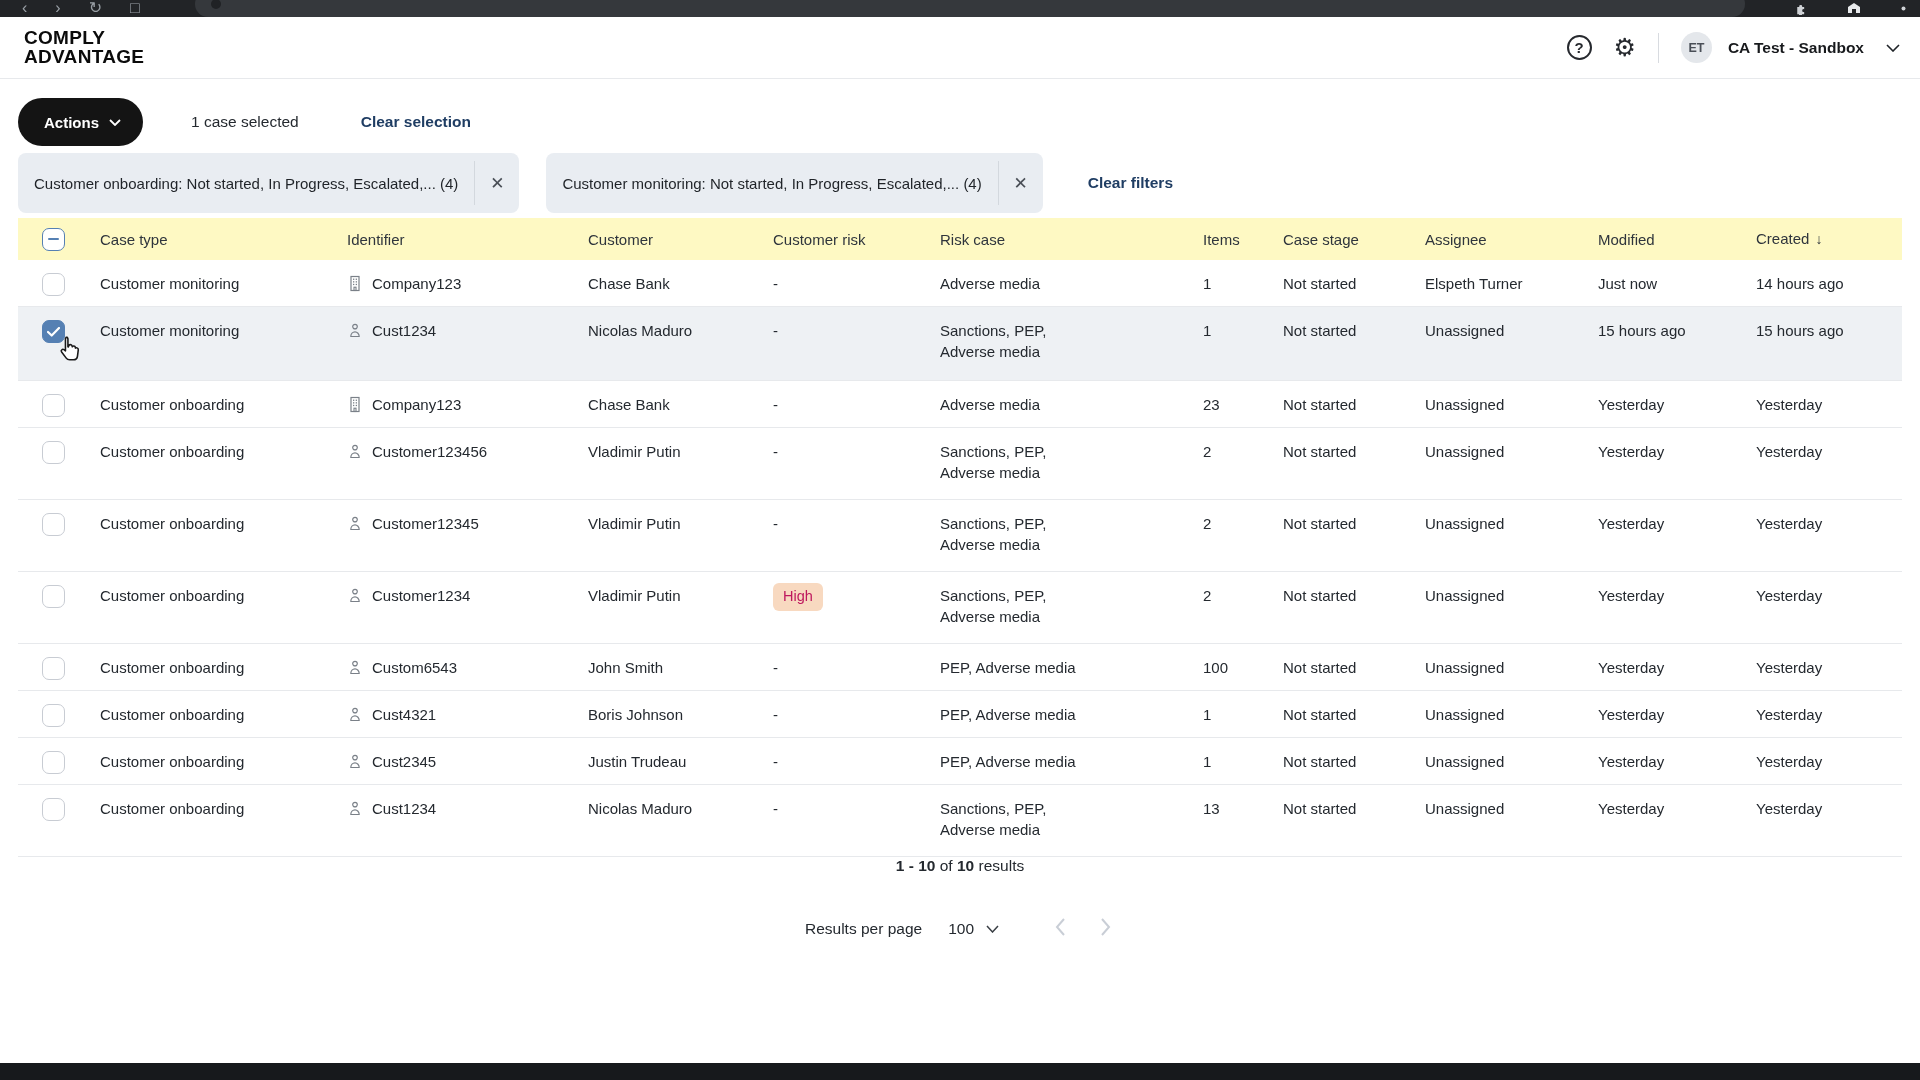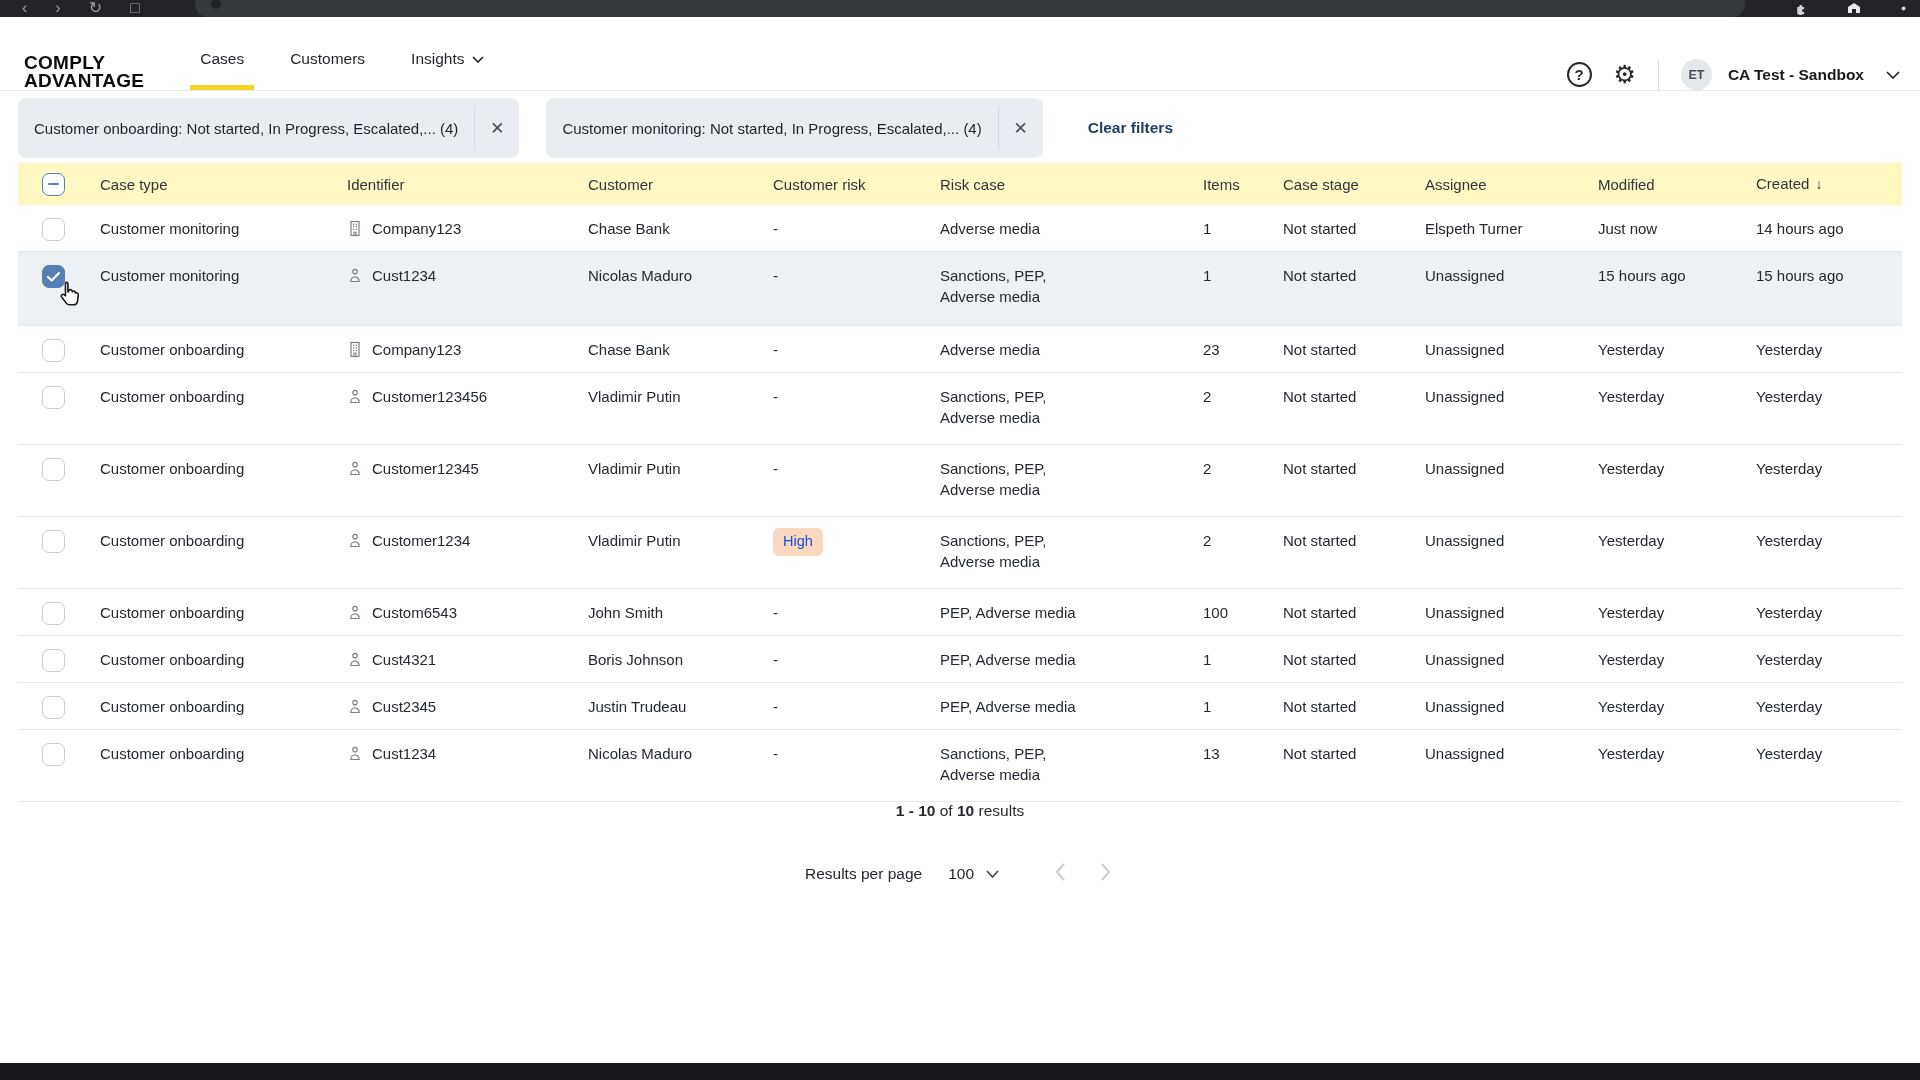--- a/index.html
+++ b/index.html
@@ -9,21 +9,21 @@
 
   
   .chrome-bar { height:17px; background:#222427; position:relative; overflow:hidden; }
   .chrome-icons-left { position:absolute; left:22px; top:-6px; display:flex; gap:28px; align-items:center; height:28px; color:#9aa0a6; font-size:16px; }
   .chrome-icons-left span { line-height:28px; }
   .addr-pill { position:absolute; left:195px; top:-9px; width:1550px; height:26px; border-radius:13px; background:#35383c; }
   .addr-dot { position:absolute; left:16px; top:8px; width:10px; height:10px; border-radius:50%; background:#202225; }
   .chrome-icons-right { position:absolute; right:14px; top:-4px; display:flex; gap:40px; align-items:center; height:24px; }
 
   
-  .app-header { height:62px; background:#fff; border-bottom:1px solid #e7e9ec; display:flex; align-items:flex-end; position:relative;margin-top:12px; }
+  .app-header { height:62px; background:#fff; border-bottom:1px solid #e7e9ec; display:flex; align-items:center; position:relative; }
   .logo { margin-left:24px; font-weight:800; font-size:19px; line-height:0.95; letter-spacing:0.3px; color:#0b0b0b; }
   .nav { display:flex; gap:46px; margin-left:56px; height:62px; align-items:center; }
   .nav-item { font-size:15.5px; color:#1f2328; position:relative; height:62px; display:flex; align-items:center; gap:7px; cursor:pointer; }
   .nav-item.active::after { content:""; position:absolute; left:-10px; right:-10px; bottom:0; height:5px; background:#f5d428; }
   .hdr-right { position:absolute; right:20px; display:flex; align-items:center; gap:22px; }
   .help-circle { width:25px; height:25px; border:2px solid #26292e; border-radius:50%; display:flex; align-items:center; justify-content:center; font-size:15px; font-weight:700; color:#26292e; }
   .gear { font-size:25px; color:#26292e; line-height:1; }
   .hdr-divider { width:1px; height:30px; background:#d8dbe0; }
   .avatar { width:31px; height:31px; border-radius:50%; background:#e4e7eb; display:flex; align-items:center; justify-content:center; font-size:12.5px; font-weight:600; color:#4a4f57; }
   .account-name { font-size:15.5px; font-weight:700; color:#17191c; margin-left:-6px; }
@@ -54,21 +54,21 @@
   .tbody .trow.selected { background:#eef1f4; height:74px; }
   .cell { padding-right:14px; line-height:21px; }
   .cb-cell { padding-left:24px; }
   .checkbox { width:23px; height:23px; border:1.5px solid #c8ccd3; border-radius:7px; background:#fff; display:flex; align-items:center; justify-content:center; cursor:pointer; }
   .checkbox.indeterminate { border-color:#5580b3; }
   .checkbox.indeterminate::after { content:""; width:11px; height:2px; background:#5580b3; border-radius:1px; }
   .checkbox.checked { background:#5580b3; border-color:#5580b3; }
   .id-cell { display:flex; gap:9px; align-items:flex-start; }
   .id-cell svg { margin-top:2px; flex:none; }
   .risk-type { white-space:pre-line; }
-  .badge-high { display:inline-block; background:#f8d9c0; color:#1d4ed8; border-radius:6px; padding:3px 10px 4px; font-size:14.5px; margin-top:-3px; }
+  .badge-high { display:inline-block; background:#f8d9c0; color:#be185d; border-radius:6px; padding:3px 10px 4px; font-size:14.5px; margin-top:-3px; }
   .sort-arrow { font-size:14px; margin-left:6px; color:#2f353c; }
   .hand-cursor { position:absolute; left:38px; top:27px; pointer-events:none; }
 
   
   .footer { margin:0 18px; height:86px; display:flex; align-items:center; justify-content:space-between; font-size:15.5px;flex-direction:column; }
   .summary b { font-weight:700; }
   .foot-right { display:flex; align-items:center; }
   .per-page-label { margin-right:26px; }
   .per-page-select { display:flex; align-items:center; gap:12px; cursor:pointer; }
   .pager { display:flex; align-items:center; gap:26px; margin-left:52px; }
@@ -102,46 +102,42 @@
           <circle cx="2.5" cy="2.5" r="2" fill="#cfd2d6"></circle>
         </svg>
     </div>
   </div>
 
   <header class="app-header">
     <div class="logo">
       <div>COMPLY</div>
       <div>ADVANTAGE</div>
     </div>
-    <nav class="nav">
-      <div class="nav-item active">
-        <span>Cases</span>
-      </div>
-      <div class="nav-item">
-        <span>Customers</span>
-      </div>
-      <div class="nav-item">
-        <span>Insights</span>
-        <svg width="12" height="7" viewBox="0 0 12 7">
-            <polyline points="1,1 6,6 11,1" fill="none" stroke="#1f2328" stroke-width="1.6"></polyline>
-          </svg>
-      </div>
-    </nav>
     <div class="hdr-right">
       <div class="help-circle">?</div>
       <div class="gear">⚙</div>
       <div class="hdr-divider"></div>
       <div class="avatar">ET</div>
       <span class="account-name">CA Test - Sandbox</span>
       <svg width="14" height="8" viewBox="0 0 14 8">
           <polyline points="1,1 7,7 13,1" fill="none" stroke="#1f2328" stroke-width="1.6"></polyline>
         </svg>
     </div>
   </header>
 
+  <div class="toolbar">
+    <button class="actions-btn">
+      <span>Actions</span>
+      <svg width="12" height="7" viewBox="0 0 12 7">
+          <polyline points="1,1 6,6 11,1" fill="none" stroke="#fff" stroke-width="1.8"></polyline>
+        </svg>
+    </button>
+    <span class="selected-text">1 case selected</span>
+    <a class="link-navy clear-selection">Clear selection</a>
+  </div>
 
   <div class="filters-row">
     <div class="chip">
       <span class="chip-label">Customer onboarding: Not started, In Progress, Escalated,... (4)</span>
       <span class="chip-divider"></span>
       <button class="chip-close">✕</button>
     </div>
     <div class="chip">
       <span class="chip-label">Customer monitoring: Not started, In Progress, Escalated,... (4)</span>
       <span class="chip-divider"></span>

